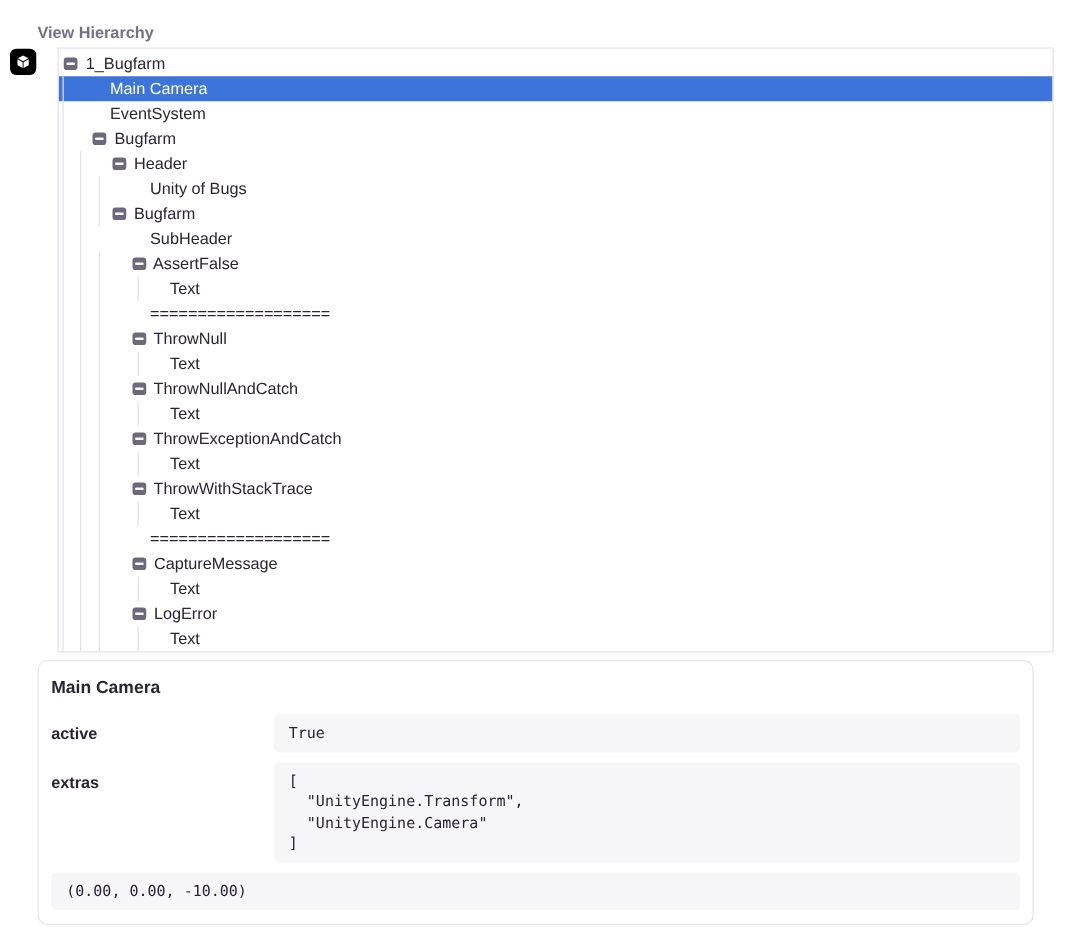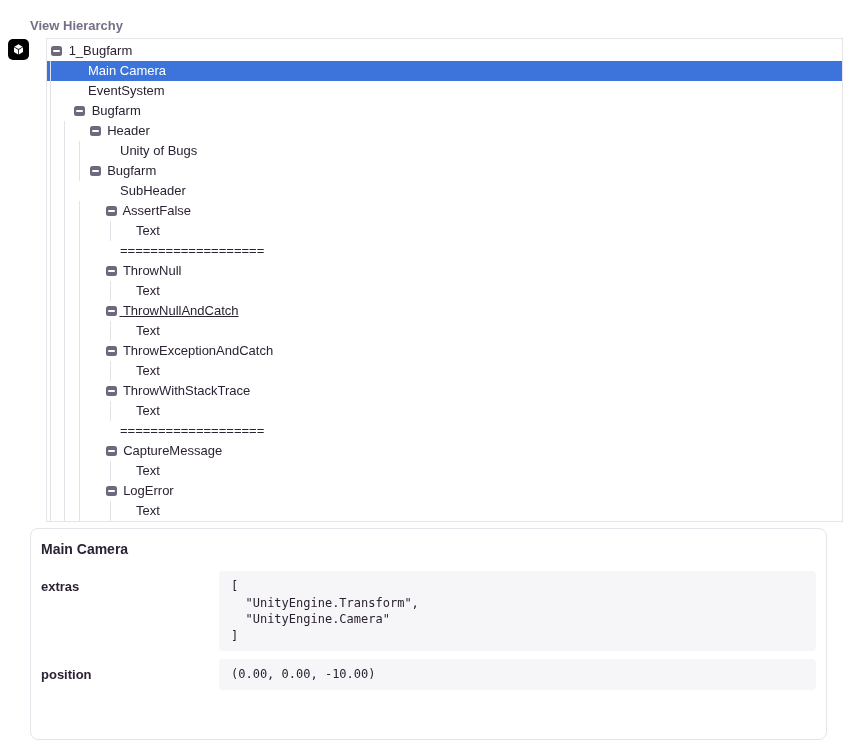--- a/index.html
+++ b/index.html
@@ -106,21 +106,21 @@
     <span class="tlabel">===================</span>
   </div>
         <div class="trow" style="padding-left: 58.5px;">
     <span class="toggle"></span>
     <span class="tlabel">ThrowNull</span>
   </div>
         <div class="trow" style="padding-left: 89px;">
     
     <span class="tlabel">Text</span>
   </div>
-        <div class="trow" style="padding-left: 58.5px; text-decoration: underline;">
+        <div class="trow" style="padding-left: 58.5px;">
     <span class="toggle"></span>
     <span class="tlabel">ThrowNullAndCatch</span>
   </div>
         <div class="trow" style="padding-left: 89px;">
     
     <span class="tlabel">Text</span>
   </div>
         <div class="trow" style="padding-left: 58.5px;">
     <span class="toggle"></span>
     <span class="tlabel">ThrowExceptionAndCatch</span>
@@ -168,26 +168,29 @@
       <div class="gline" style="left: 62.5px; top: 322px; height: 20px;"></div>
       <div class="gline" style="left: 62.5px; top: 362px; height: 20px;"></div>
       <div class="gline" style="left: 62.5px; top: 422px; height: 20px;"></div>
       <div class="gline" style="left: 62.5px; top: 462px; height: 20px;"></div>
     </div>
 
   <div class="details-panel">
     <div class="details-title">Main Camera</div>
     <div id="fields">
         <div class="field">
+    <div class="flabel">active</div>
+    <pre class="fvalue">True</pre>
+  </div>
+        <div class="field">
     <div class="flabel">extras</div>
     <pre class="fvalue">[
   "UnityEngine.Transform",
   "UnityEngine.Camera"
 ]</pre>
   </div>
         <div class="field">
-    <div class="flabel">position</div>
     <pre class="fvalue">(0.00, 0.00, -10.00)</pre>
   </div>
       </div>
   </div>
 
 </div>
 
 </body></html>

